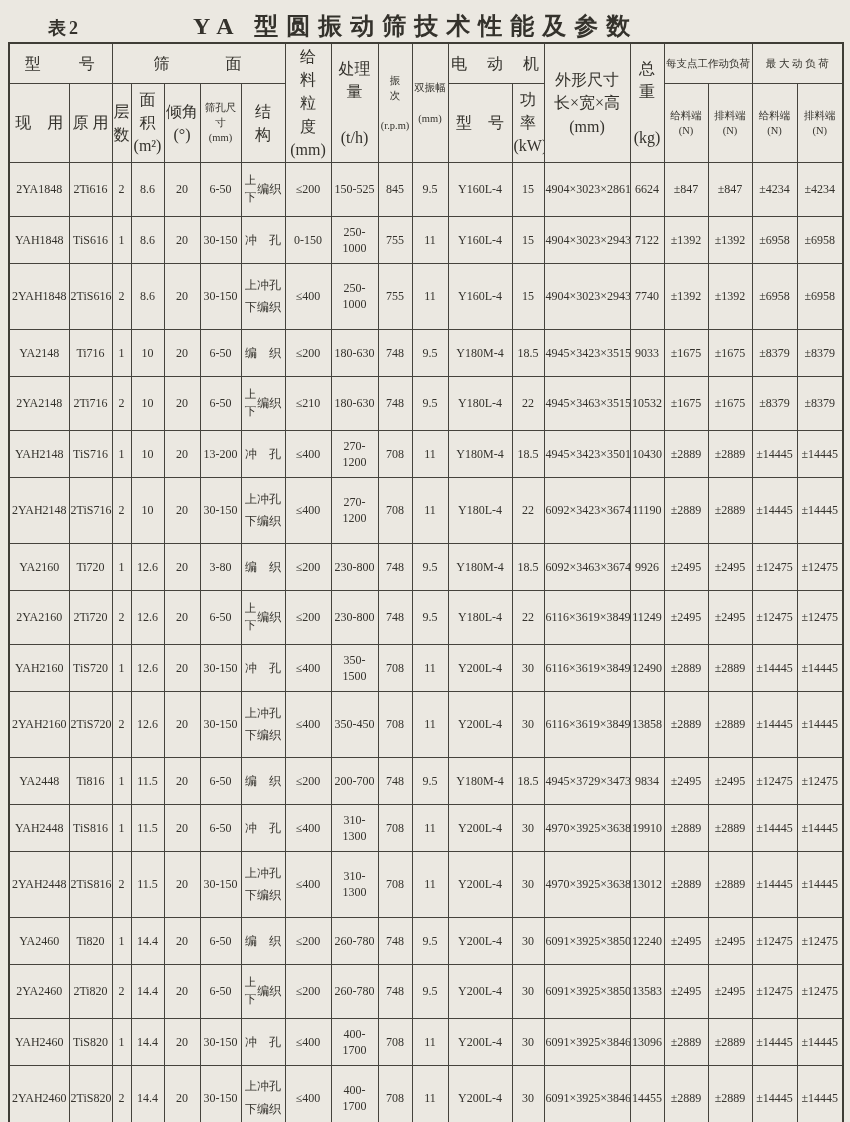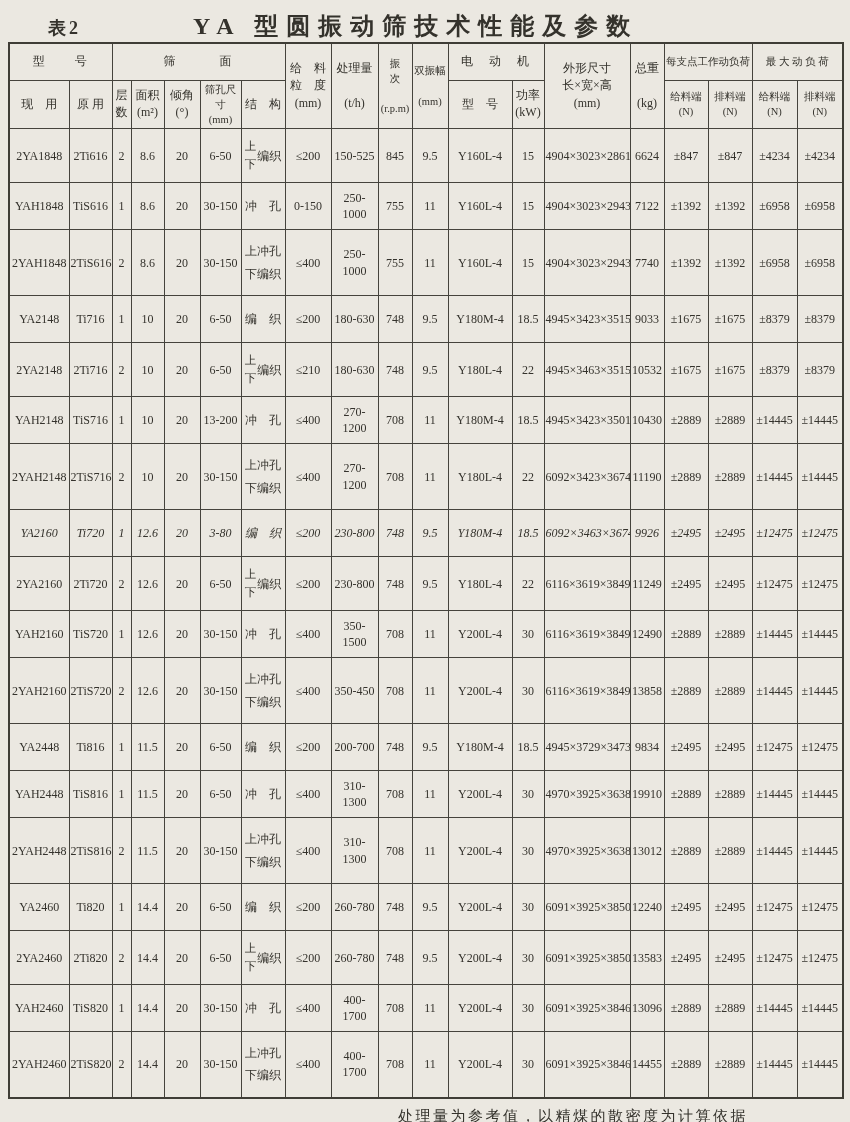--- a/index.html
+++ b/index.html
@@ -29,21 +29,21 @@
   th,td{
     border:1px solid #45433c;
     text-align:center;vertical-align:middle;
     padding:1px 1px;overflow:hidden;
     font-weight:normal;
     white-space:pre-line;
     line-height:1.35;
     font-size:12px;
     color:#34322c;
   }
-  thead th{font-size:12px;line-height:1.45;}
+  thead th{font-size:16px;line-height:1.45;}
   th.small{font-size:10.5px;letter-spacing:0;}
   th.spread{letter-spacing:2px;}
   td{font-size:12px;}
   .struct-stacked{display:flex;align-items:center;justify-content:center;gap:1px;}
   .struct-stacked .left{white-space:pre-line;line-height:1.55;font-size:11.5px;}
   .struct-stacked .right{font-size:12px;}
   td.struct-twoline{line-height:1.9;}
   .footnote{
     margin:8px 0 0 398px;
     font-size:15px;letter-spacing:2.5px;
@@ -278,21 +278,21 @@
           <td>11</td>
           <td>Y180L-4</td>
           <td>22</td>
           <td>6092×3423×3674</td>
           <td>11190</td>
           <td>±2889</td>
           <td>±2889</td>
           <td>±14445</td>
           <td>±14445</td>
         </tr>
-        <tr style="height: 47px; font-style: italic;">
+        <tr style="height: 47px;">
           <td>YA2160</td>
           <td>Ti720</td>
           <td>1</td>
           <td>12.6</td>
           <td>20</td>
           <td>3-80</td>
           <td>编　织</td>
           <td>≤200</td>
           <td>230-800</td>
           <td>748</td>

